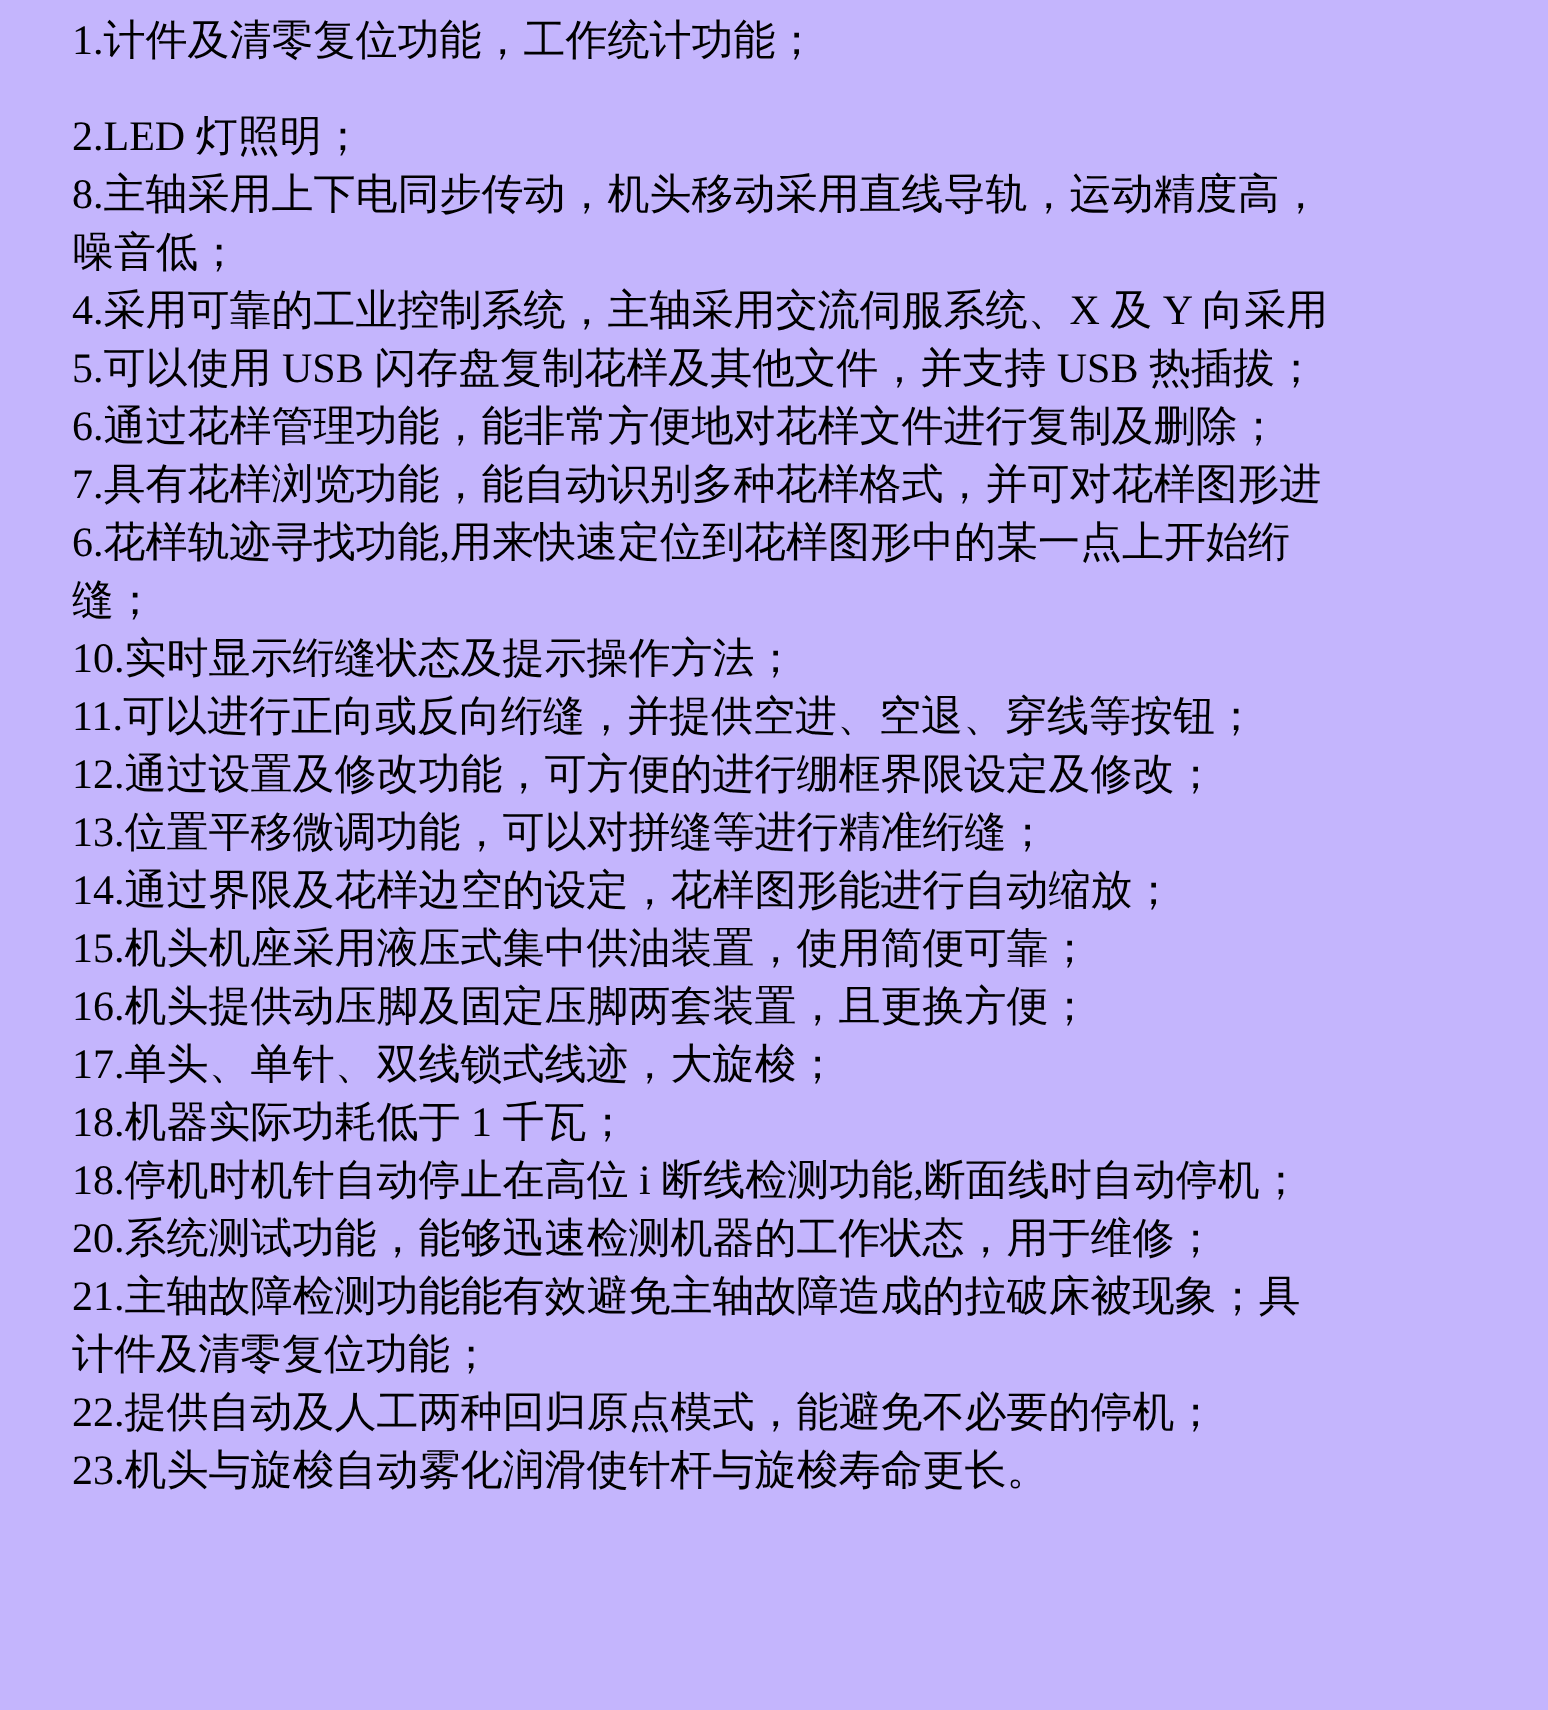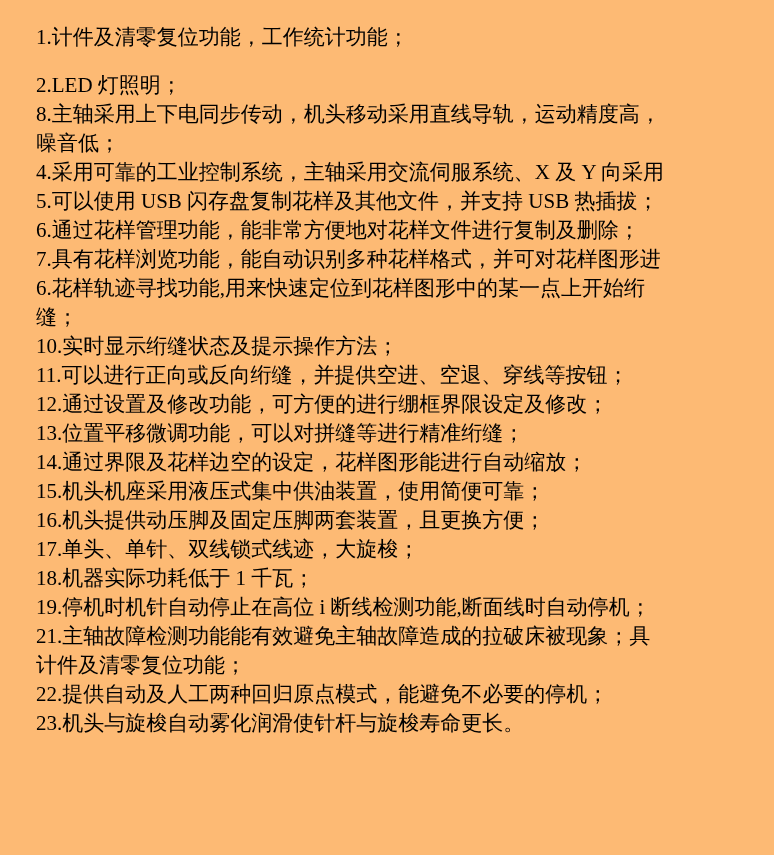--- a/index.html
+++ b/index.html
@@ -9,22 +9,22 @@
   }
   body {
     width: 774px;
     height: 855px;
     overflow: hidden;
   }
   .page {
     box-sizing: border-box;
     width: 774px;
     height: 855px;
-    padding: 23px 26px 0 36px;
-    background: #fdba74;
+    padding: 6px 26px 0 36px;
+    background: #c4b5fd;
     color: #000000;
     font-family: "Liberation Serif", "DejaVu Serif", serif;
   }
   p.item {
     margin: 0;
     font-size: 21px;
     line-height: 29px;
     font-weight: 400;
   }
   p.item .ln {
@@ -104,23 +104,26 @@
 
   <p class="item">
     <span class="ln">17.单头、单针、双线锁式线迹，大旋梭；</span>
   </p>
 
   <p class="item">
     <span class="ln">18.机器实际功耗低于 1 千瓦；</span>
   </p>
 
   <p class="item">
-    <span class="ln">19.停机时机针自动停止在高位 i 断线检测功能,断面线时自动停机；</span>
+    <span class="ln">18.停机时机针自动停止在高位 i 断线检测功能,断面线时自动停机；</span>
   </p>
 
+  <p class="item">
+    <span class="ln">20.系统测试功能，能够迅速检测机器的工作状态，用于维修；</span>
+  </p>
 
   <p class="item">
     <span class="ln">21.主轴故障检测功能能有效避免主轴故障造成的拉破床被现象；具</span>
     <span class="ln">计件及清零复位功能；</span>
   </p>
 
   <p class="item">
     <span class="ln">22.提供自动及人工两种回归原点模式，能避免不必要的停机；</span>
   </p>
 

